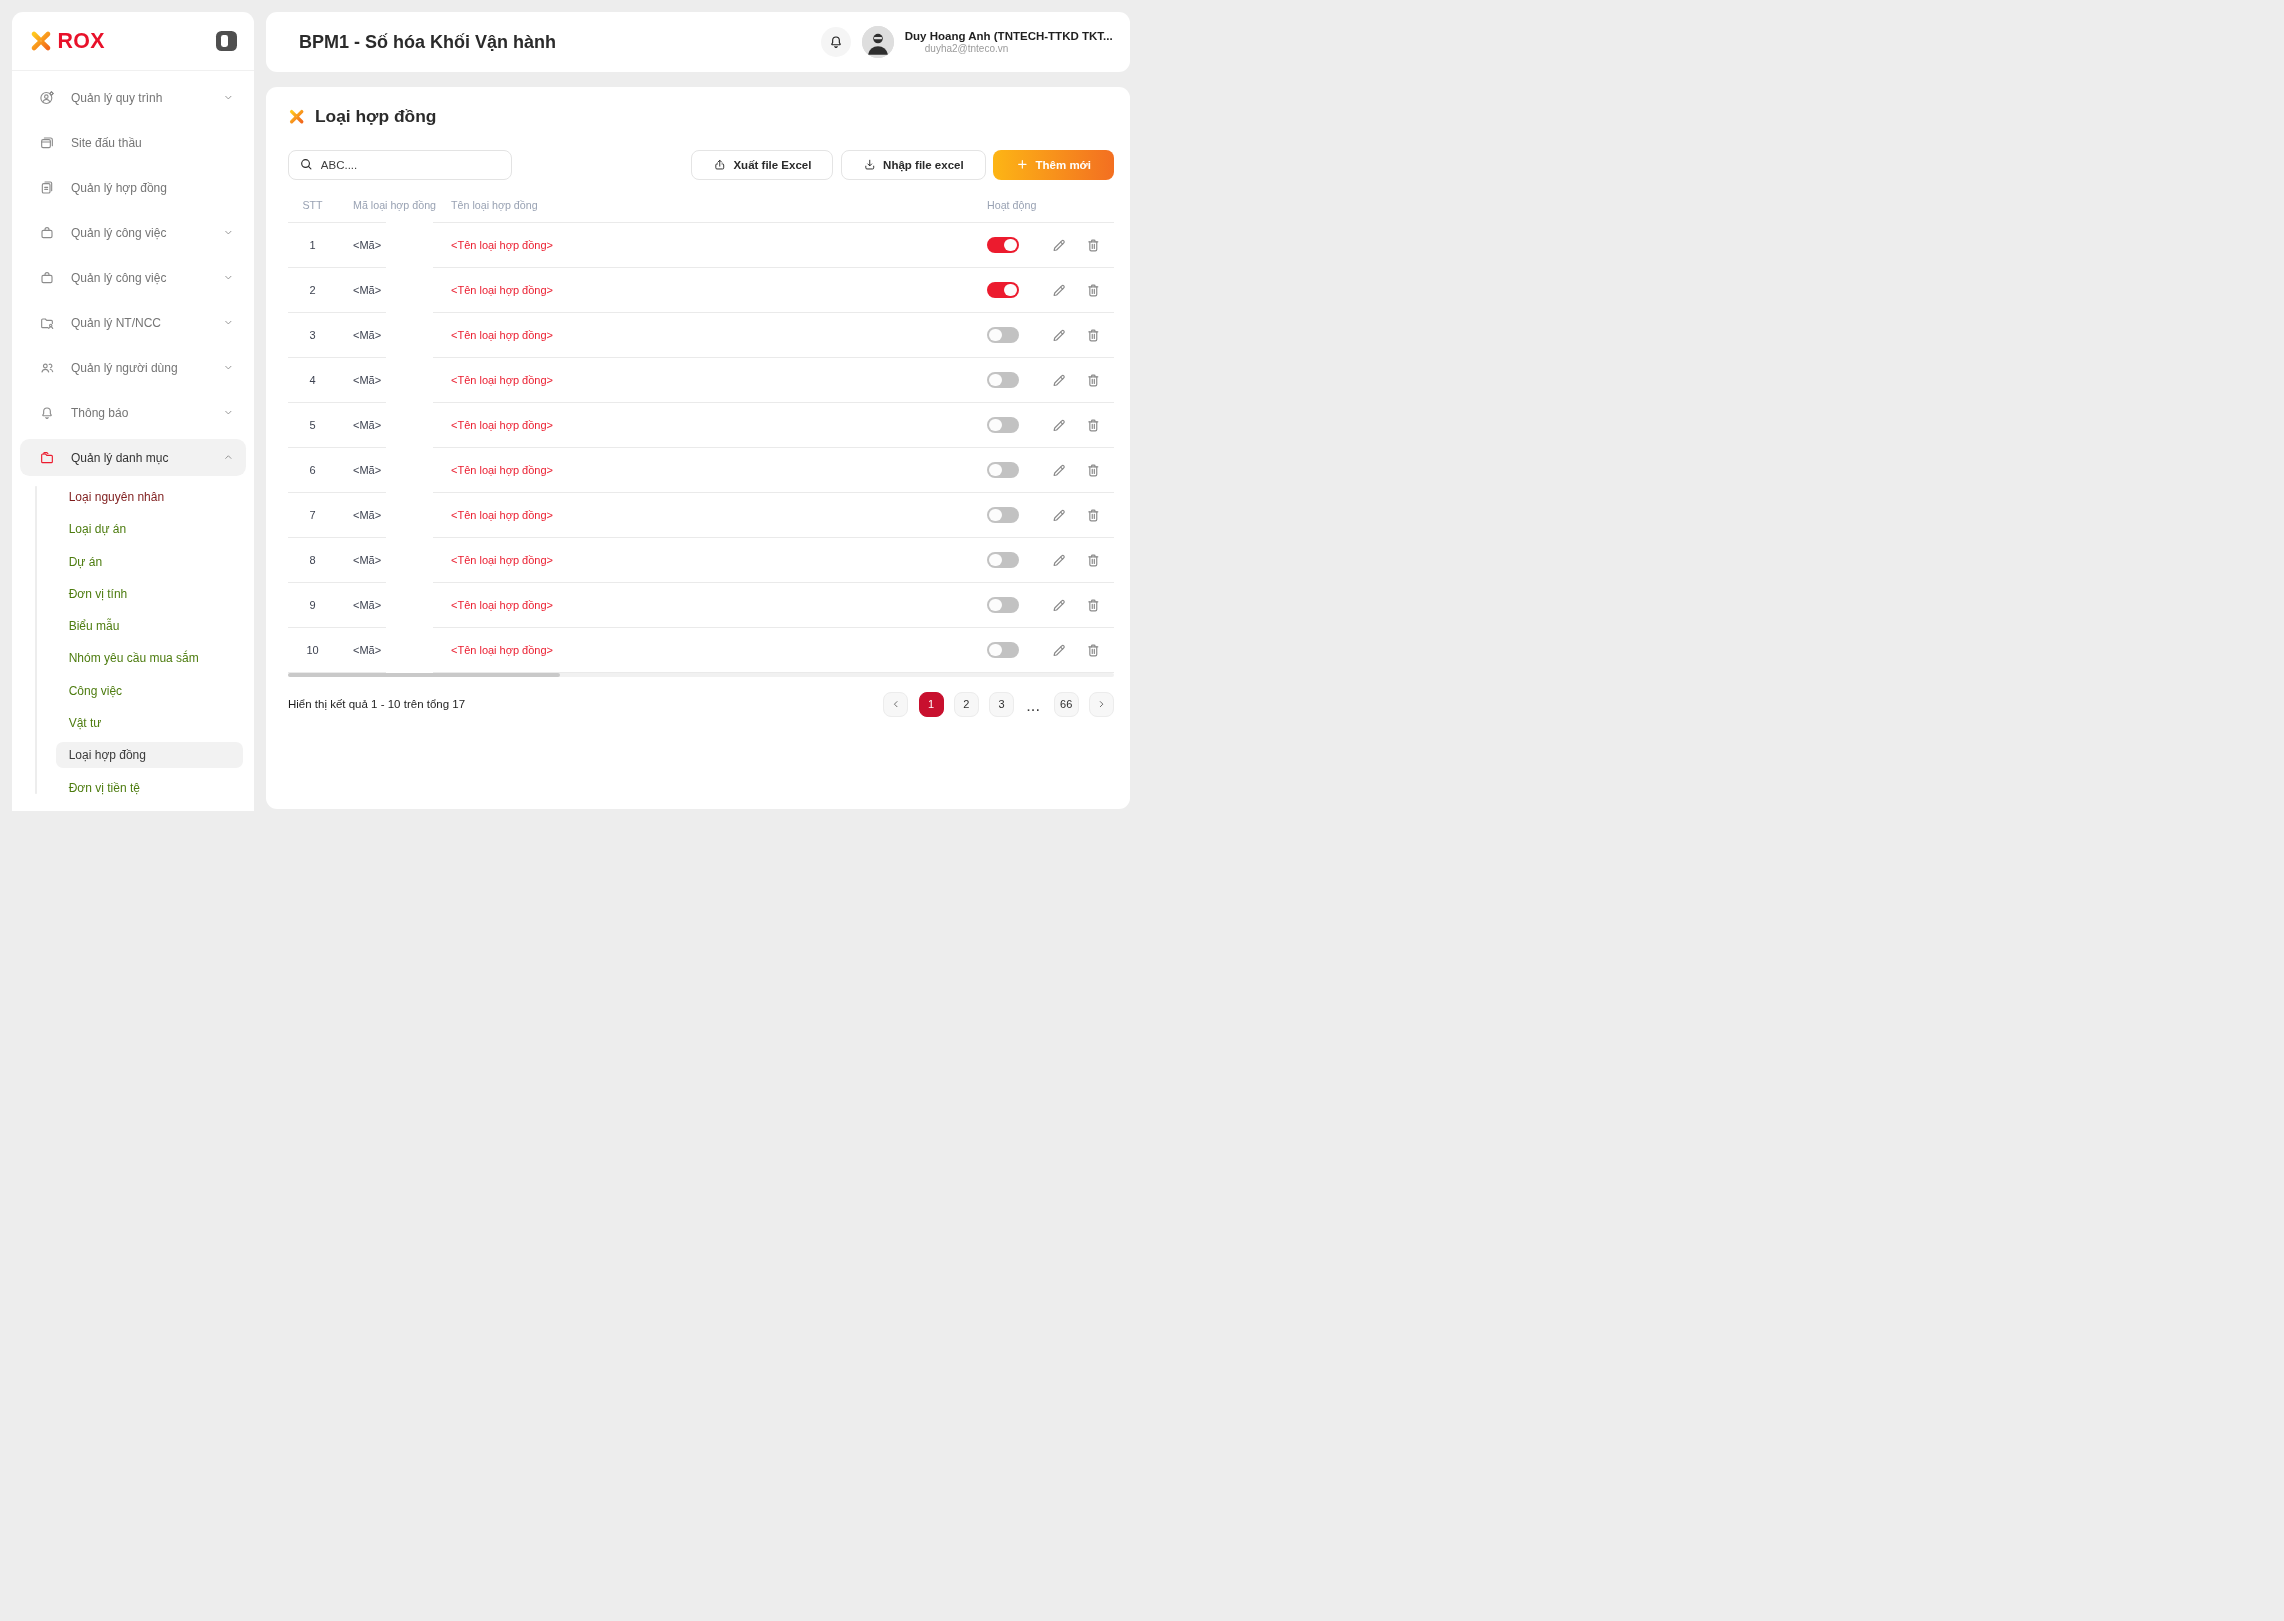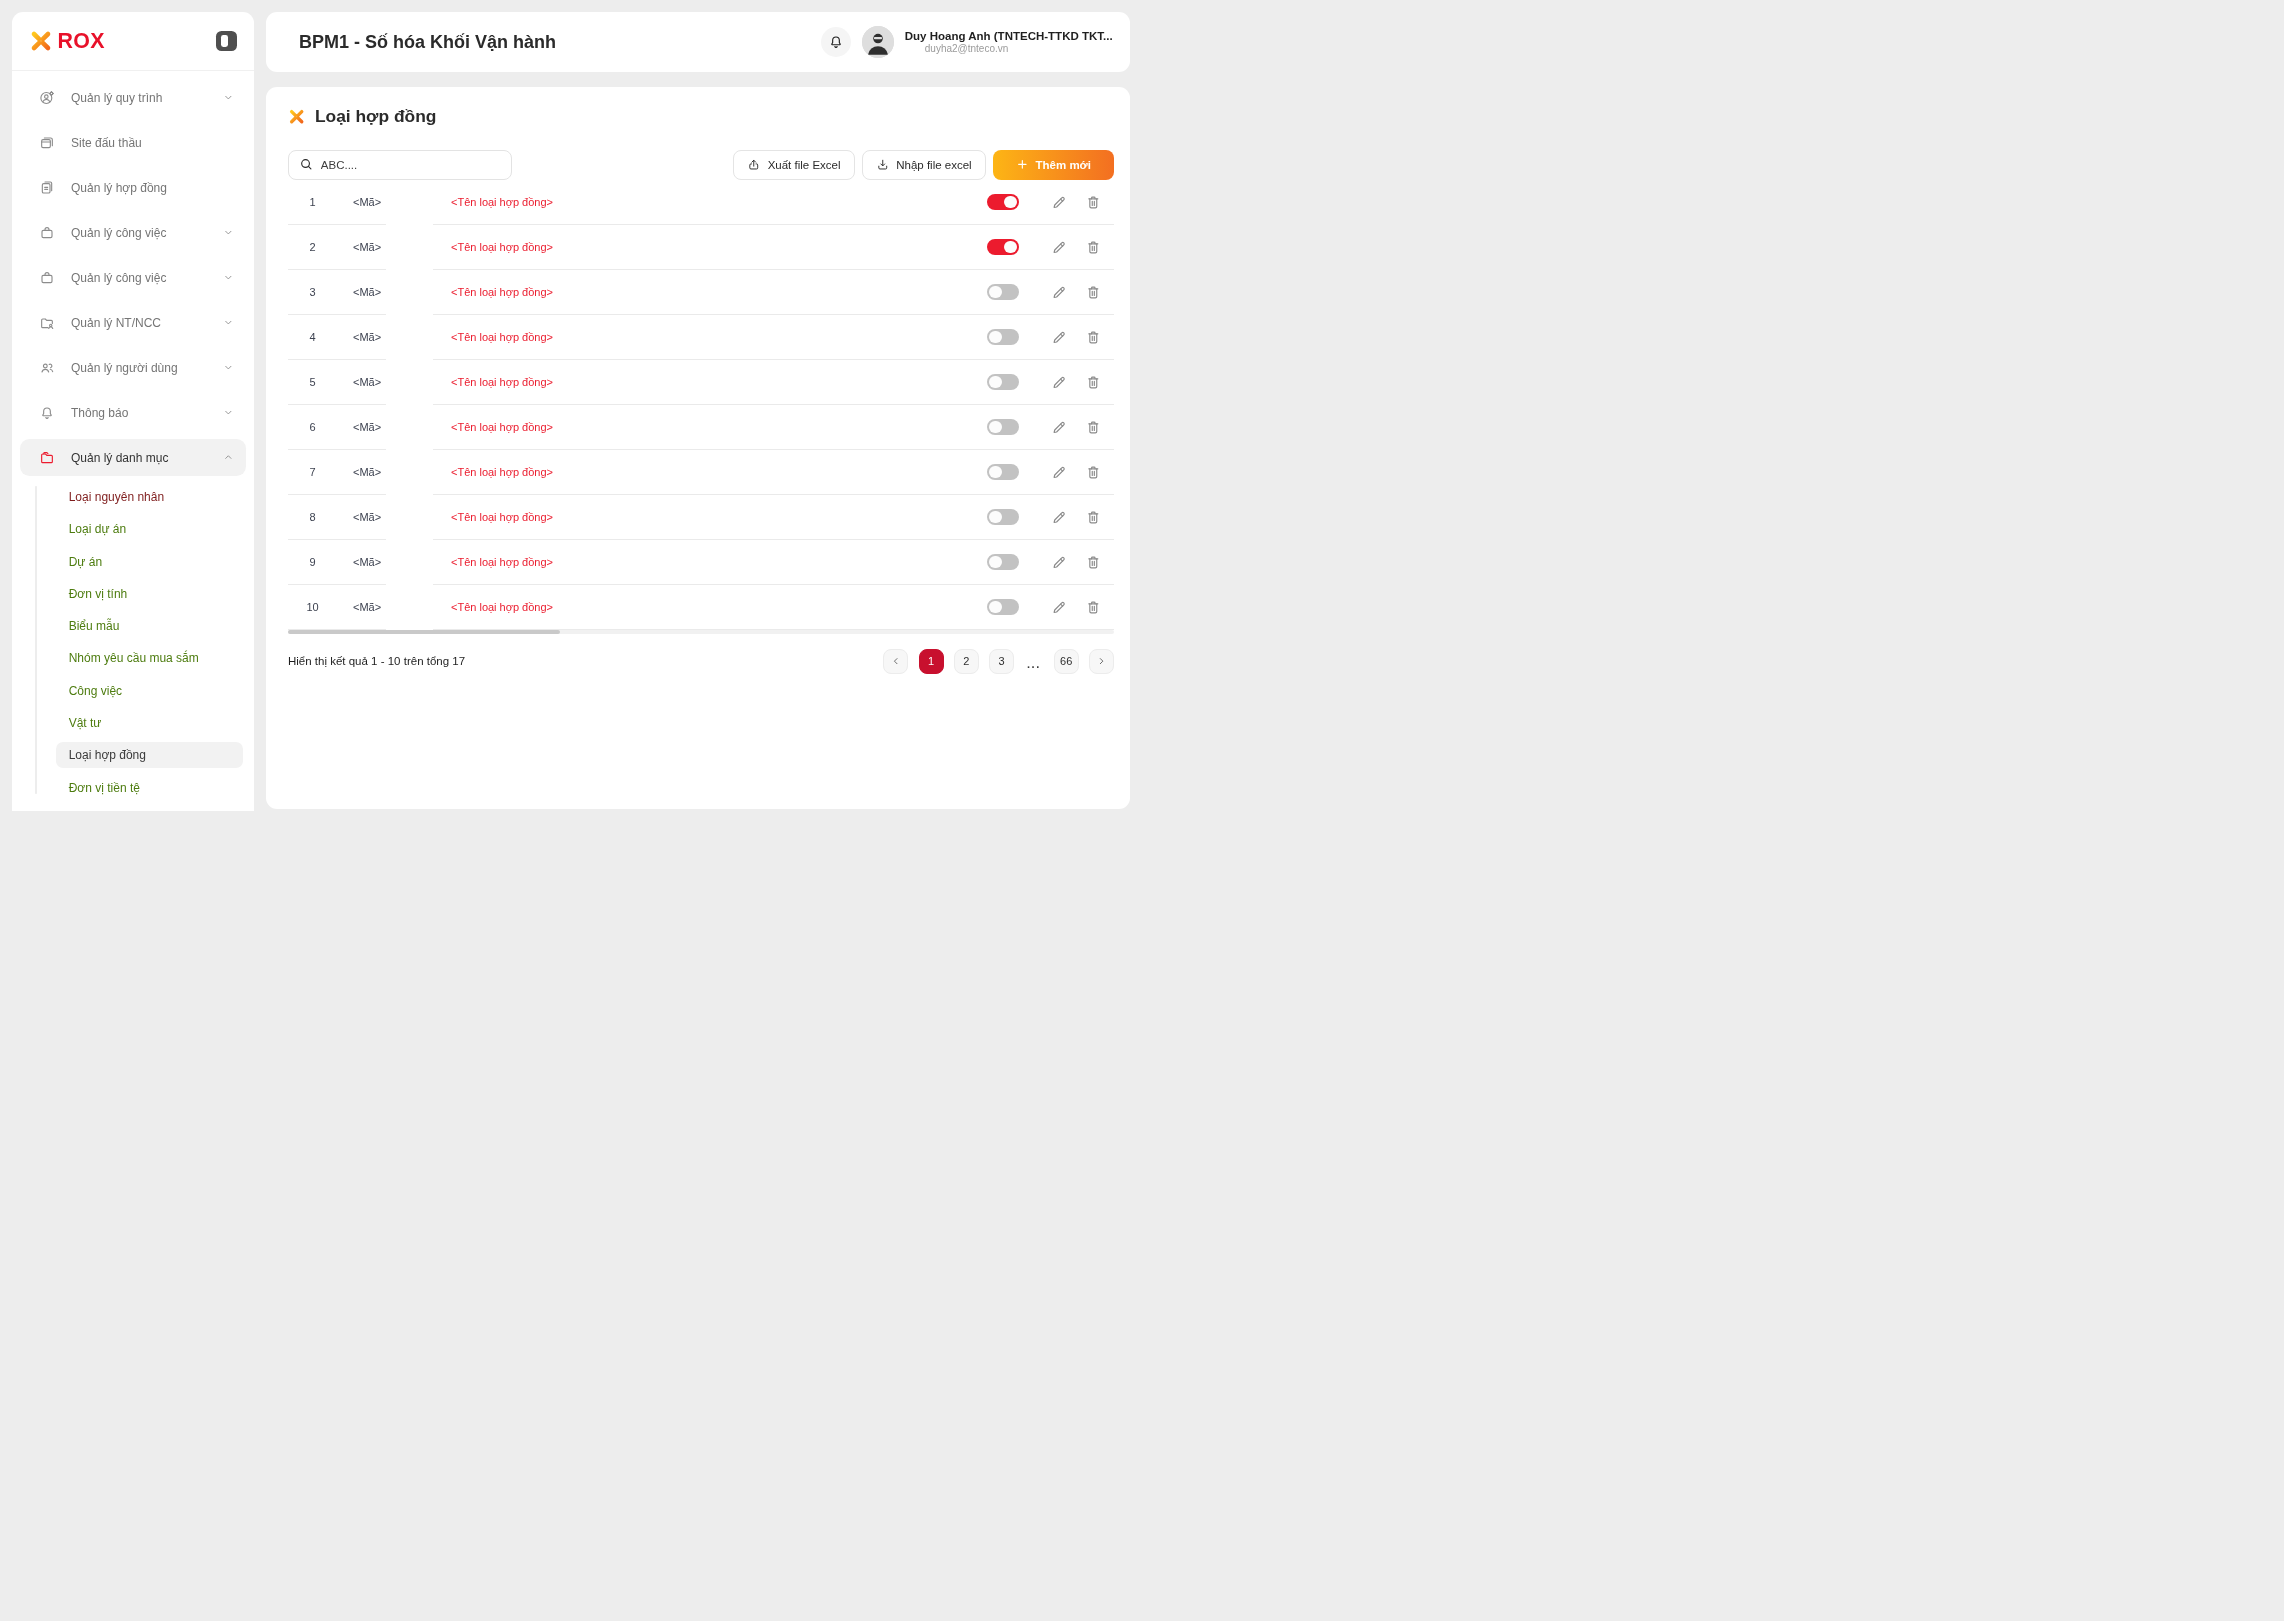--- a/index.html
+++ b/index.html
@@ -58,21 +58,21 @@
 
   .controls-row { margin-top:23px; display:flex; align-items:flex-start; }
   .search-box { width:224px; height:30px; border:0.8px solid #E3E3E3; border-radius:8px;
                 display:flex; align-items:center; padding:0 9.5px; background:#fff; }
   .search-box svg { width:14.3px; height:14.3px; color:#2B2B2B; flex:0 0 auto; }
   .search-box input { border:none; outline:none; flex:1; margin-left:8px; font-size:11.5px;
                       font-family:inherit; color:#2B2B2B; background:transparent; }
   .search-box input::placeholder { color:#3D3D3D; opacity:1; }
   .controls-right { margin-left:auto; display:flex; align-items:center; gap:7.1px; }
   .btn { height:30px; border-radius:8px; border:0.8px solid #E4E4E4; background:#fff;
-         display:flex; align-items:center; padding:0 13px; gap:7.1px; font-size:11.5px; font-weight:400;
+         display:flex; align-items:center; padding:0 21px; gap:7.1px; font-size:11.5px; font-weight:700;
          color:#2B2B2B; cursor:pointer; font-family:inherit; }
   .btn svg { width:13.5px; height:13.5px; color:#2B2B2B; }
   .btn-add { border:none; color:#fff; font-weight:700; padding:0 23px;
              background:linear-gradient(90deg,#FDB515 0%,#F36F21 100%); }
   .btn-add svg { color:#fff; width:12.7px; height:12.7px; }
 
   
   .t-head, .t-row { display:flex; align-items:center; position:relative; }
   .t-head { margin-top:8px; height:35px; color:#99A2B3; font-size:10.7px; }
   .t-row { height:45px; }
@@ -363,20 +363,26 @@
         </button>
         <button class="btn btn-add">
           <svg viewBox="0 0 24 24" fill="none" stroke="currentColor" stroke-width="2.2" stroke-linecap="round">
             <path d="M12 5v14M5 12h14"></path>
           </svg>
           <span>Thêm mới</span>
         </button>
       </div>
     </div>
 
+    <div class="t-head">
+      <div class="col-stt">STT</div>
+      <div class="col-code">Mã loại hợp đồng</div>
+      <div class="col-name">Tên loại hợp đồng</div>
+      <div class="col-actions">Hoạt động</div>
+    </div>
 
     <div class="t-body">
         <div class="t-row">
           <div class="col-stt">1</div>
           <div class="col-code">&lt;Mã&gt;</div>
           <div class="col-name">&lt;Tên loại hợp đồng&gt;</div>
           <div class="col-actions">
             <span class="toggle on">
               <span class="knob"></span>
             </span>

